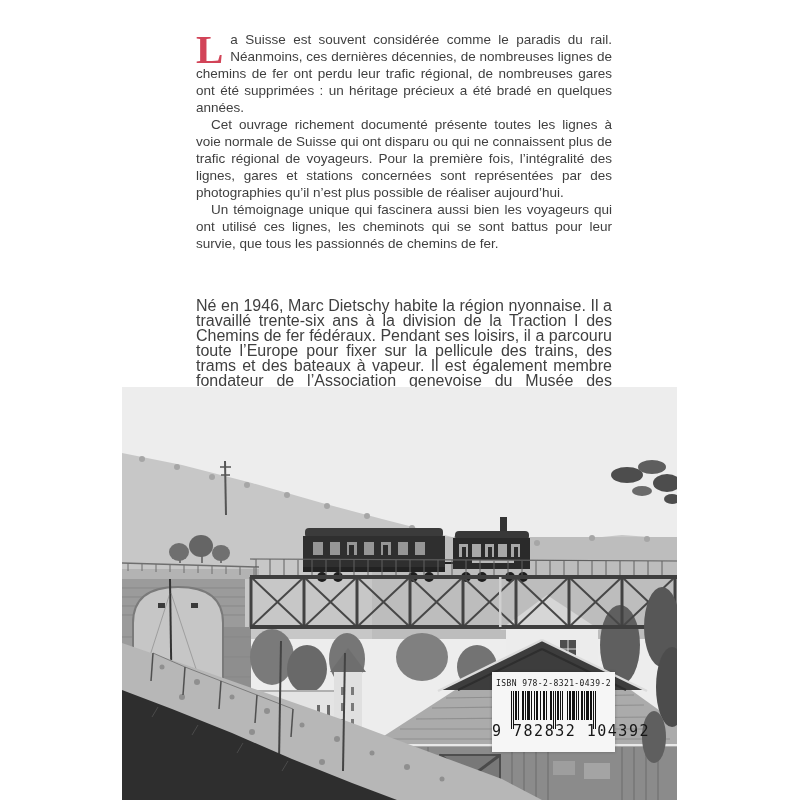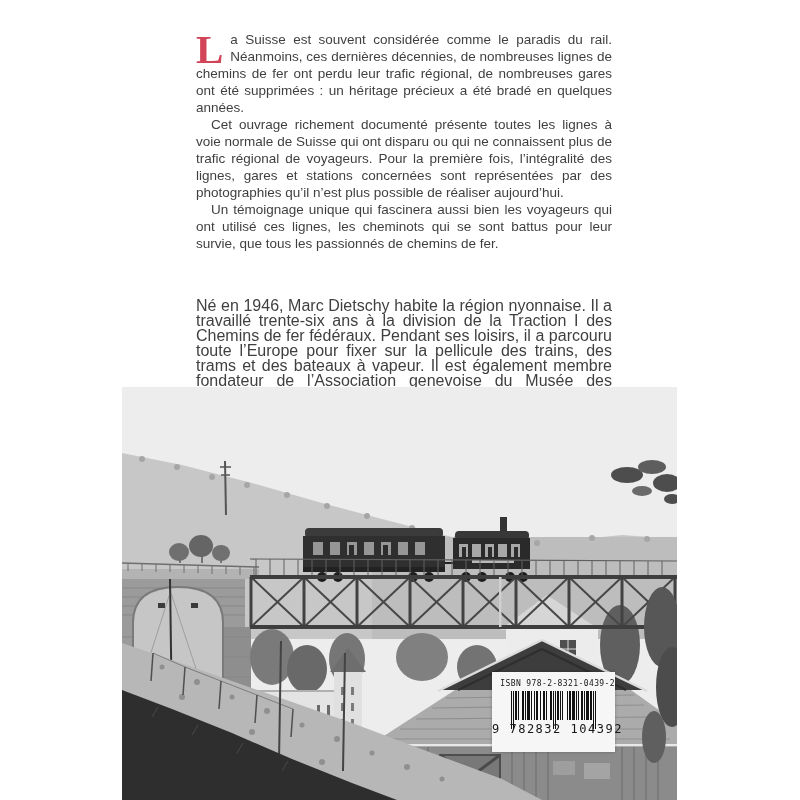--- a/index.html
+++ b/index.html
@@ -35,36 +35,36 @@
   }
   figure.photo {
     position:absolute; left:122px; top:387px; width:555px; height:413px;
     margin:0; overflow:hidden; background:#ededed;
   }
   figure.photo svg { display:block; }
   .barcode-label {
     position:absolute; left:370px; top:285px; width:123px; height:80px;
     background:#f6f6f6; border-radius:0;
     box-shadow:0 0 3px rgba(0,0,0,.25);
-    text-align:right; color:#161616;
+    text-align:center; color:#161616;
   }
   .isbn-line {
     margin-top:7px; font-family:"DejaVu Sans Mono", monospace;
     font-size:8px; letter-spacing:.4px; white-space:nowrap;
   }
   .bars {
     width:104px; height:31px; margin:3px auto 0;
     display:flex; align-items:flex-start; justify-content:center;
   }
   .bars i { display:block; height:29px; }
   .bars i.b { background:#111; }
   .bars i.g { height:38px; }
   .ean-line {
     margin-top:0px; font-family:"DejaVu Sans Mono", monospace;
-    font-size:12px; letter-spacing:1.5px; white-space:nowrap;
+    font-size:15px; letter-spacing:1.5px; white-space:nowrap;
   }
 </style>
 </head>
 <body>
 
 <section class="blurb">
   <p><span class="dropcap">L</span><span>a Suisse est souvent considérée comme le paradis du rail. Néanmoins, ces dernières décennies, de nombreuses lignes de chemins de fer ont perdu leur trafic régional, de nombreuses gares ont été supprimées : un héritage précieux a été bradé en quelques années.</span></p>
   <p class="indent">Cet ouvrage richement documenté présente toutes les lignes à voie normale de Suisse qui ont disparu ou qui ne connaissent plus de trafic régional de voyageurs. Pour la première fois, l’intégralité des lignes, gares et stations concernées sont représentées par des photographies qu’il n’est plus possible de réaliser aujourd’hui.</p>
   <p class="indent">Un témoignage unique qui fascinera aussi bien les voyageurs qui ont utilisé ces lignes, les cheminots qui se sont battus pour leur survie, que tous les passionnés de chemins de fer.</p>
 </section>

